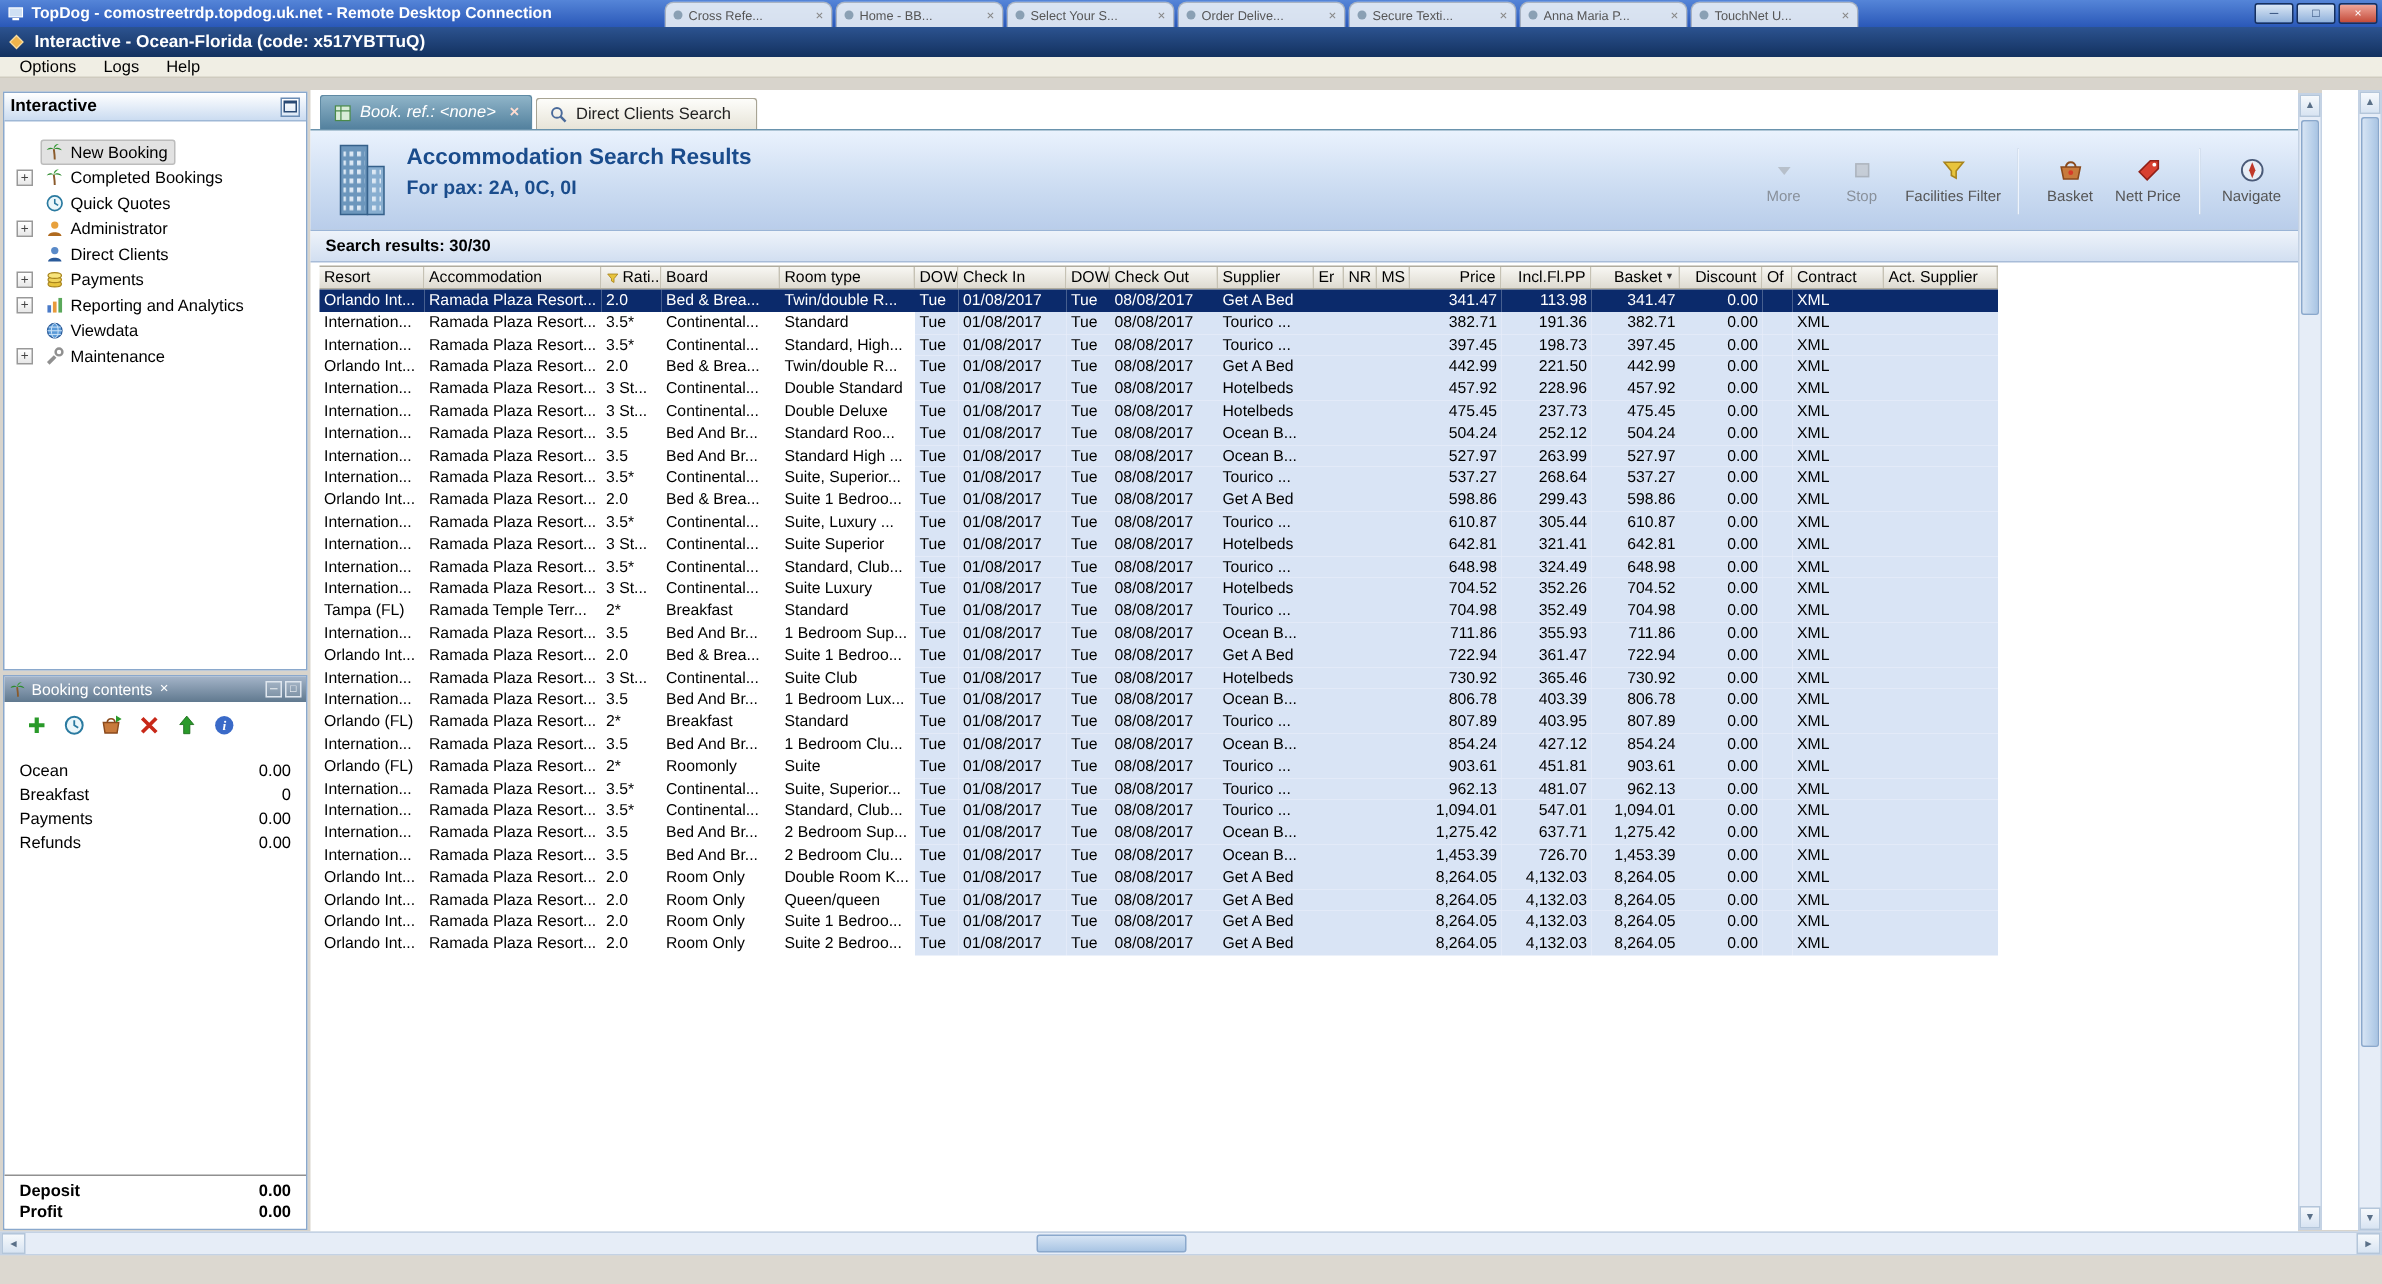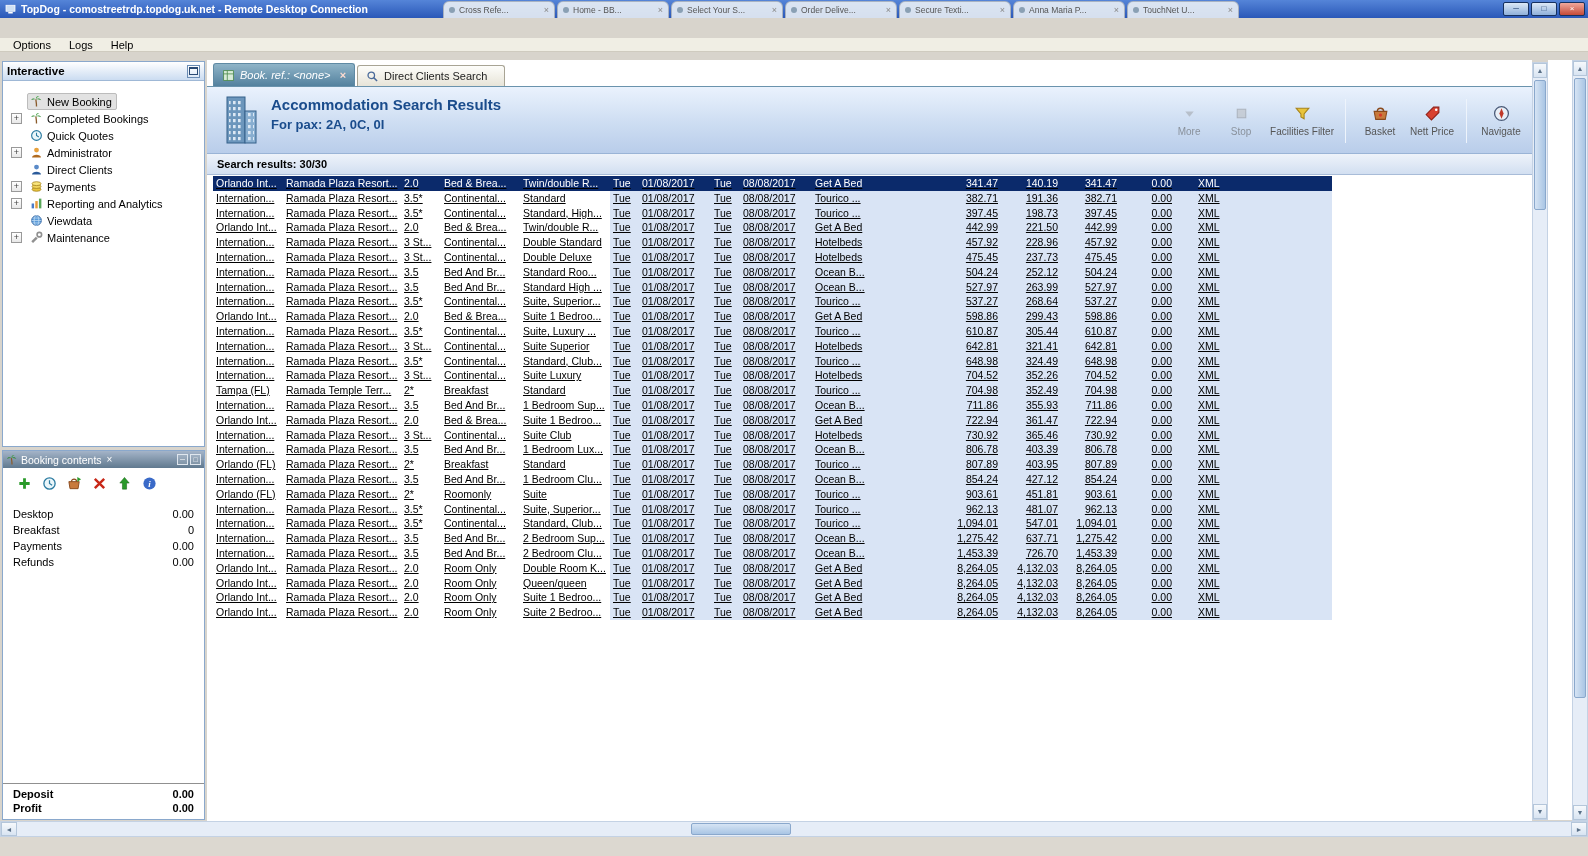--- a/index.html
+++ b/index.html
@@ -98,21 +98,21 @@
     padding-left:10px; font-weight:bold; font-size:11px; }
 
   
   .grid-header { position:absolute; left:213px; top:177px; width:1119px; height:16px; display:flex;
     border-top:1px solid #b0ac9e; border-bottom:1px solid #b0ac9e; }
   .gh-cell { height:100%; background:linear-gradient(#f8f7f3,#dedbd1); border-right:1px solid #c6c2b4;
     font-size:10.5px; display:flex; align-items:center; gap:2px; padding:0 3px; overflow:hidden; white-space:nowrap; flex:none; }
   .gh-cell.num { justify-content:flex-end; }
   .gh-filter { width:9px; height:9px; flex:none; }
   .gh-sort { font-size:6px; color:#333; }
-  .grid-body { position:absolute; left:213px; top:176px; width:1119px;text-decoration:underline; }
+  .grid-body { position:absolute; left:213px; top:193px; width:1119px; }
   .g-row { display:flex; height:14.8px; }
   .g-cell { height:14.8px; line-height:14.5px; font-size:10.5px; padding:0 3px; overflow:hidden;
     white-space:nowrap; background:#fff; flex:none; }
   .g-cell.blue { background:#d9e4f5; }
   .g-cell.num { text-align:right; }
   .g-row.selected .g-cell { background:#0b2a6b !important; color:#fff; }
 
   .status-bar { position:absolute; left:207px; top:789px; width:1325px; height:31px; background:#fff;
     border-top:1px solid #d4d4d4; display:flex; align-items:center; gap:7px; padding-left:12px; font-size:11px; }
   .status-icon { width:13px; height:13px; flex:none; }
@@ -187,20 +187,28 @@
           <span class="btab-x">×</span>
         </div>
       </div>
     <div class="win-buttons">
       <div class="winbtn">─</div>
       <div class="winbtn">□</div>
       <div class="winbtn close">×</div>
     </div>
   </div>
 
+  <div class="app-bar">
+    <span class="app-icon icon">
+        <svg viewBox="0 0 16 16">
+          <rect x="4.5" y="4.5" width="7" height="7" fill="#f0b44c" stroke="#f8dca0" transform="rotate(45 8 8)"></rect>
+        </svg>
+      </span>
+    <span class="app-title">Interactive - Ocean-Florida (code: x517YBTTuQ)</span>
+  </div>
 
   <div class="menu-bar">
       <div class="menu-item">Options</div>
       <div class="menu-item">Logs</div>
       <div class="menu-item">Help</div>
     </div>
 
   <div class="main-bg"></div>
 
   <div class="side-panel">
@@ -375,21 +383,21 @@
         </span>
         <span class="icon">
           <svg viewBox="0 0 16 16">
             <circle cx="8" cy="8" r="6.5" fill="#3a6ac8"></circle>
             <text x="8" y="11.6" font-size="9.5" fill="#fff" text-anchor="middle" font-style="italic" font-weight="bold" font-family="Liberation Serif,serif">i</text>
           </svg>
         </span>
       </div>
     <div class="bc-rows">
         <div class="bc-row">
-          <span>Desktop</span>
+          <span>Ocean</span>
           <span>0.00</span>
         </div>
         <div class="bc-row">
           <span>Breakfast</span>
           <span>0</span>
         </div>
         <div class="bc-row">
           <span>Payments</span>
           <span>0.00</span>
         </div>
@@ -569,21 +577,21 @@
         <div class="g-cell" style="width: 90px;">Twin/double R...</div>
         <div class="g-cell blue" style="width: 29px;">Tue</div>
         <div class="g-cell blue" style="width: 72px;">01/08/2017</div>
         <div class="g-cell blue" style="width: 29px;">Tue</div>
         <div class="g-cell blue" style="width: 72px;">08/08/2017</div>
         <div class="g-cell blue" style="width: 64px;">Get A Bed</div>
         <div class="g-cell blue" style="width: 20px;"></div>
         <div class="g-cell blue" style="width: 22px;"></div>
         <div class="g-cell blue" style="width: 22px;"></div>
         <div class="g-cell num blue" style="width: 61px;">341.47</div>
-        <div class="g-cell num blue" style="width: 60px;">140.19</div>
+        <div class="g-cell num blue" style="width: 60px;">113.98</div>
         <div class="g-cell num blue" style="width: 59px;">341.47</div>
         <div class="g-cell num blue" style="width: 55px;">0.00</div>
         <div class="g-cell blue" style="width: 20px;"></div>
         <div class="g-cell blue" style="width: 61px;">XML</div>
         <div class="g-cell blue" style="width: 76px;"></div>
       </div>
       <div class="g-row">
         <div class="g-cell" style="width: 70px;">Internation...</div>
         <div class="g-cell" style="width: 118px;">Ramada Plaza Resort...</div>
         <div class="g-cell" style="width: 40px;">3.5*</div>

